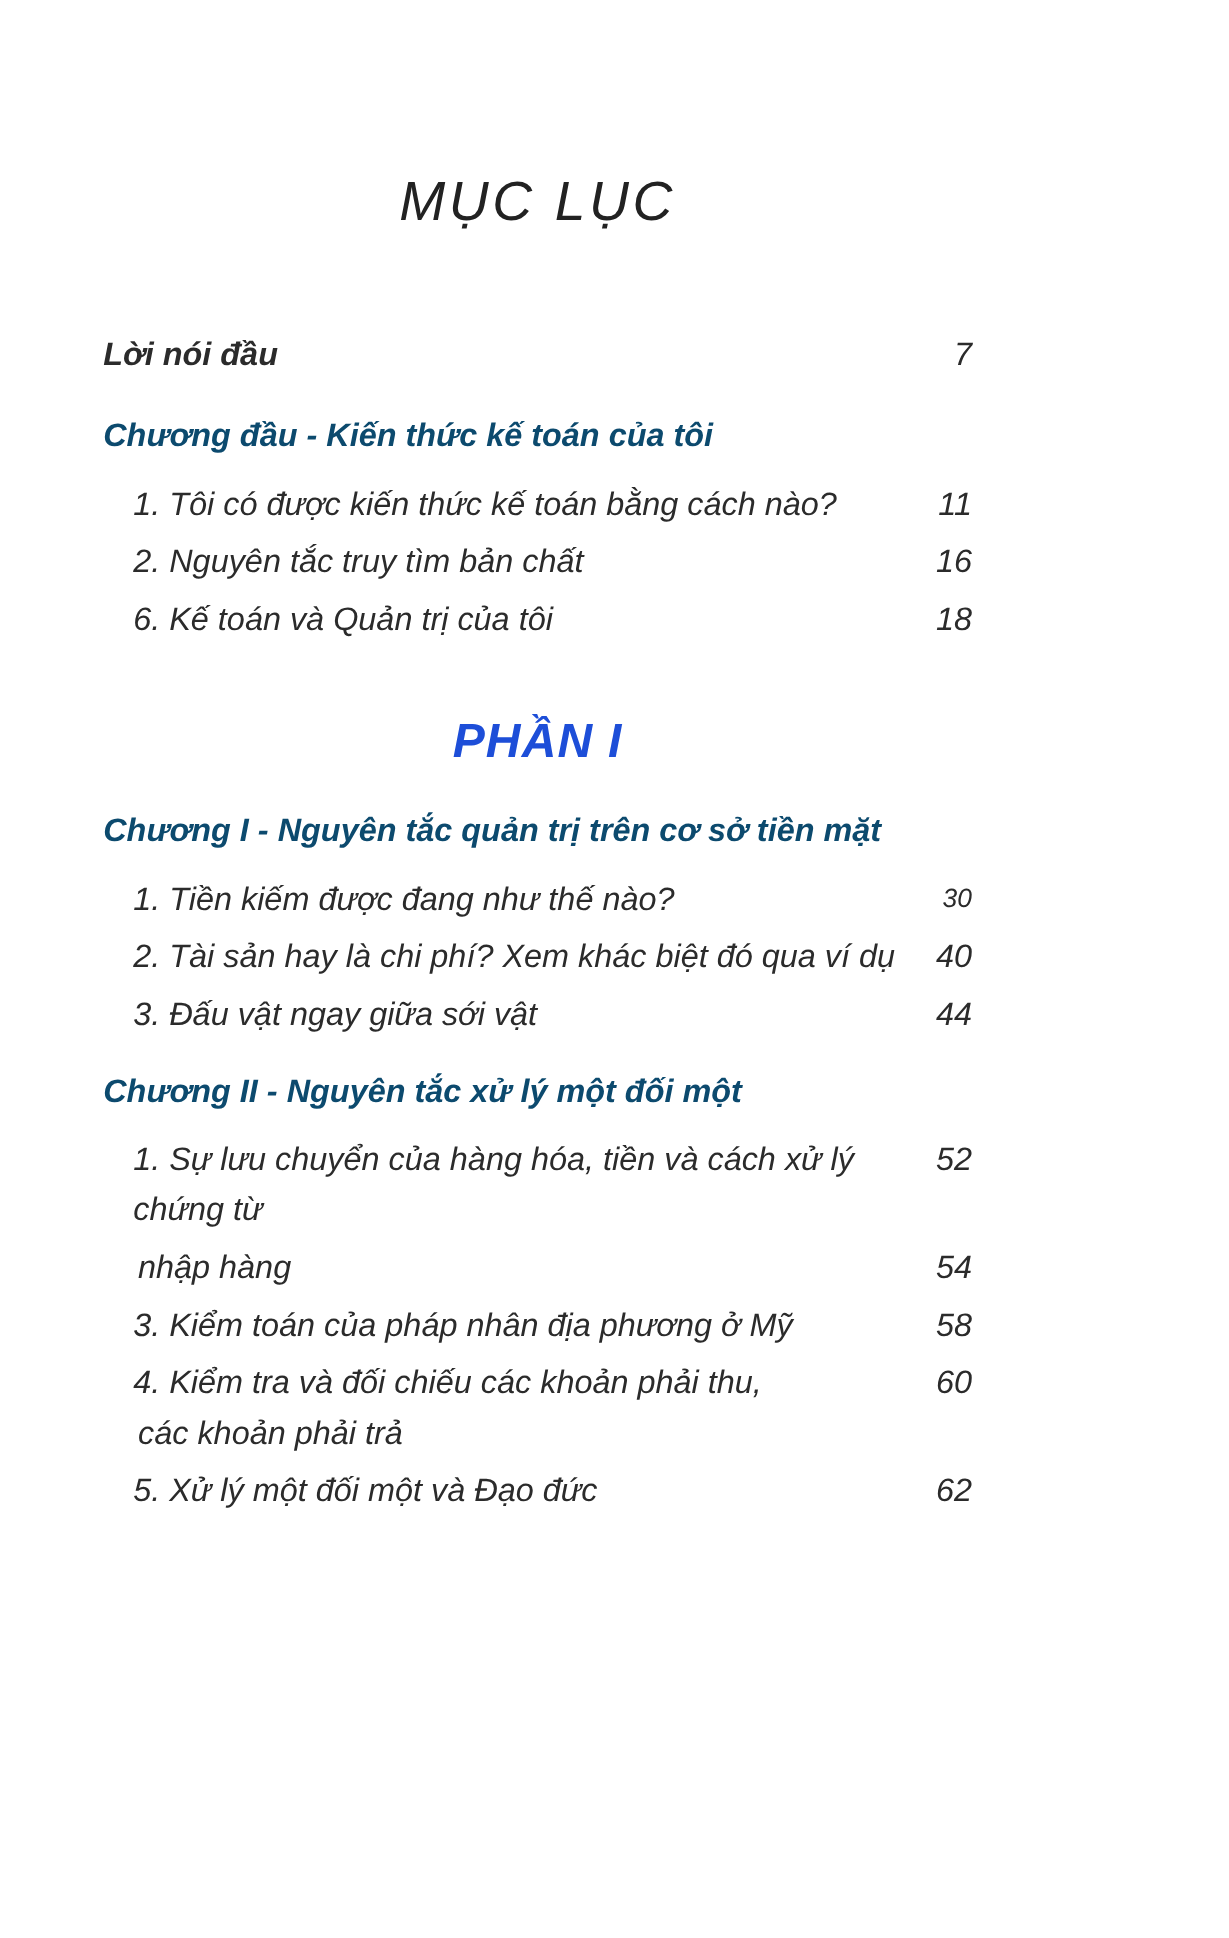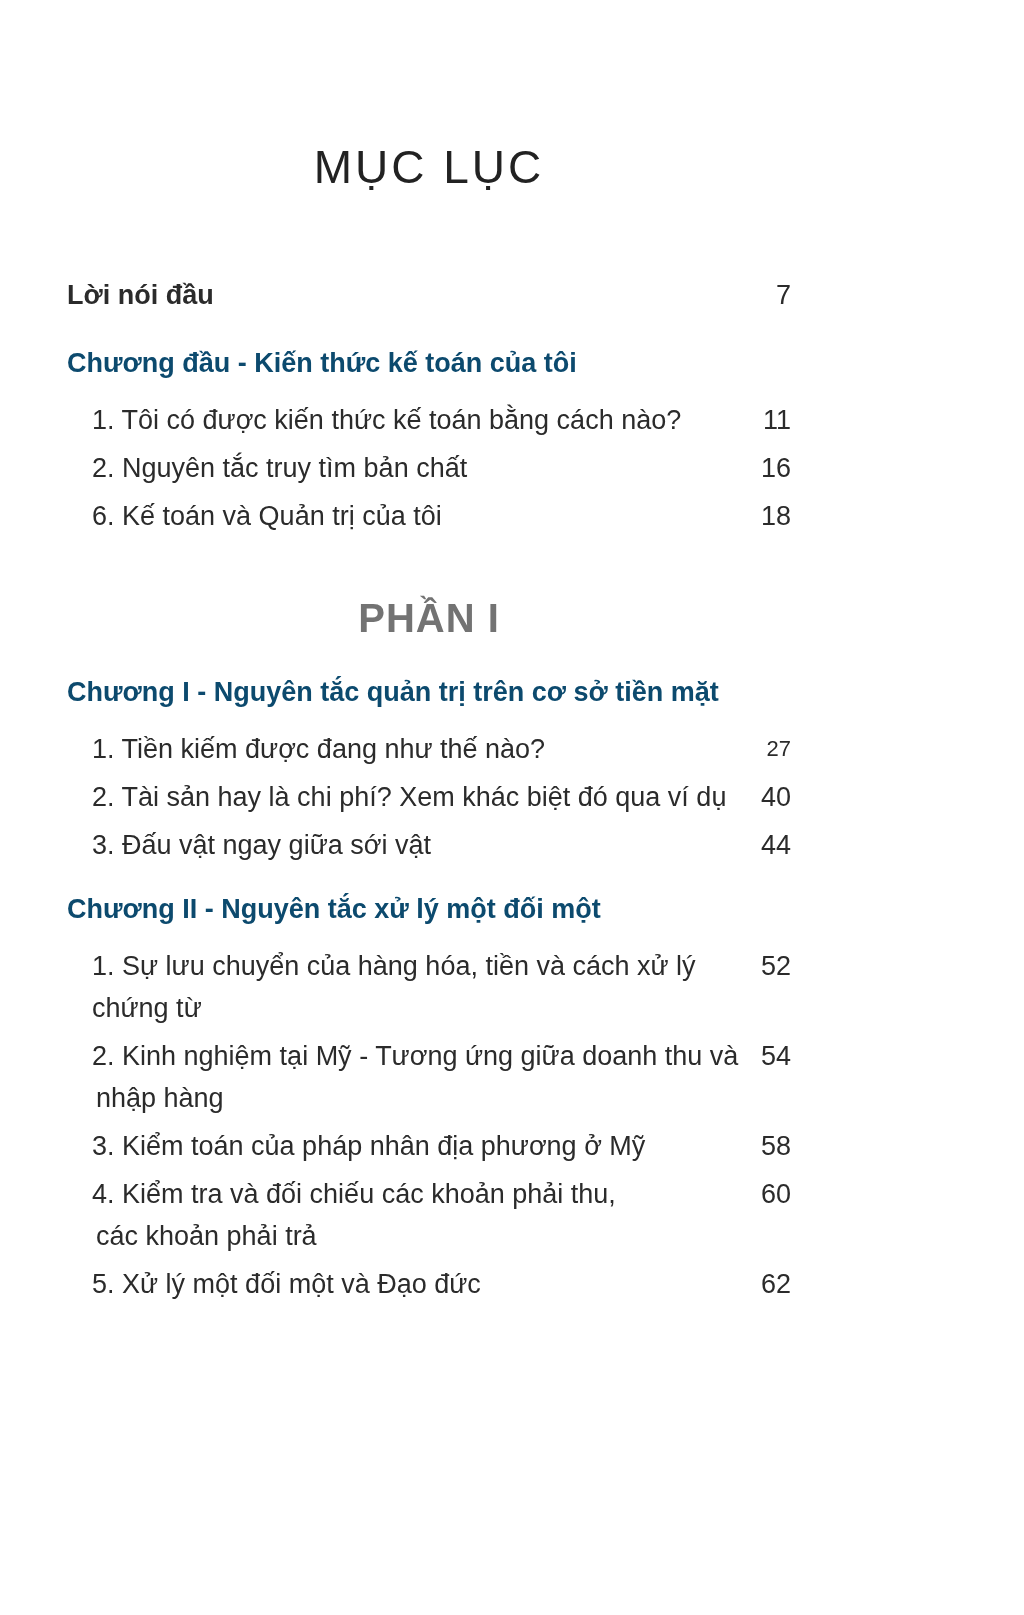--- a/index.html
+++ b/index.html
@@ -9,41 +9,42 @@
   }
   body {
     width: 1024px;
     height: 1615px;
     overflow: hidden;
     color: #2b2b2b;
     font-family: "Liberation Sans", "DejaVu Sans", sans-serif;
     -webkit-font-smoothing: antialiased;
   }
   .content {
-    margin-left: 67px;
+    margin-left: 86px;
     width: 724px;
     font-size: 27px;
     line-height: 42px;
+    font-style: italic;
   }
   .doc-title {
     margin: 0 0 86px 0;
     padding-top: 146px;
     text-align: center;
     font-size: 46px;
     font-weight: 500;
     letter-spacing: 3px;
     color: #222;
   }
   .part-title {
     margin: 60px 0 32px 0;
     text-align: center;
     font-size: 40px;
     font-weight: 600;
     letter-spacing: 1px;
-    color: #737373;
+    color: #1d4ed8;
   }
   .row {
     display: flex;
     justify-content: space-between;
     margin-bottom: 6px;
   }
   .row .label { flex: 1 1 auto; }
   .row .page {
     flex: 0 0 auto;
     margin-left: 12px;
@@ -93,21 +94,21 @@
       </div>
     </div>
 
     <h2 class="part-title">PHẦN I</h2>
 
     <div class="chapter-heading"><span class="prefix">Chương I</span><span class="chapter-title"> - Nguyên tắc quản trị trên cơ sở tiền mặt</span></div>
 
     <div class="items">
       <div class="row">
         <div class="label">1. Tiền kiếm được đang như thế nào?</div>
-        <div class="page small">27</div>
+        <div class="page small">30</div>
       </div>
       <div class="row two-line">
         <div class="label">
           <div>2. Tài sản hay là chi phí? Xem khác biệt đó qua ví dụ</div>
         </div>
         <div class="page">40</div>
       </div>
       <div class="row">
         <div class="label">3. Đấu vật ngay giữa sới vật</div>
         <div class="page">44</div>
@@ -116,21 +117,20 @@
 
     <div class="chapter-heading"><span class="prefix">Chương II</span><span class="chapter-title"> - Nguyên tắc xử lý một đối một</span></div>
 
     <div class="items">
       <div class="row">
         <div class="label">1. Sự lưu chuyển của hàng hóa, tiền và cách xử lý chứng từ</div>
         <div class="page">52</div>
       </div>
       <div class="row two-line">
         <div class="label">
-          <div>2. Kinh nghiệm tại Mỹ - Tương ứng giữa doanh thu và</div>
           <div class="cont">nhập hàng</div>
         </div>
         <div class="page">54</div>
       </div>
       <div class="row">
         <div class="label">3. Kiểm toán của pháp nhân địa phương ở Mỹ</div>
         <div class="page">58</div>
       </div>
       <div class="row two-line">
         <div class="label">

